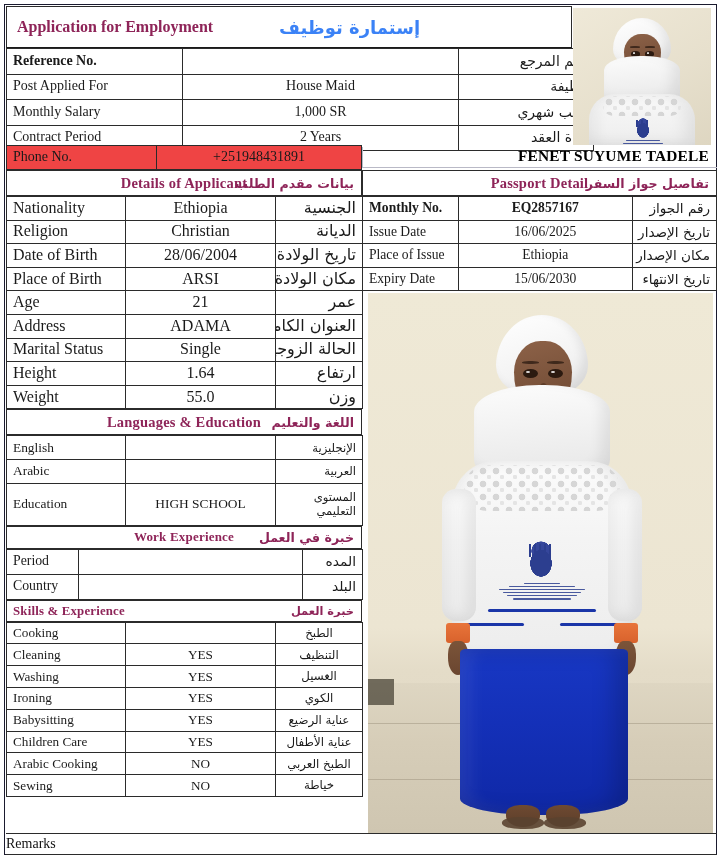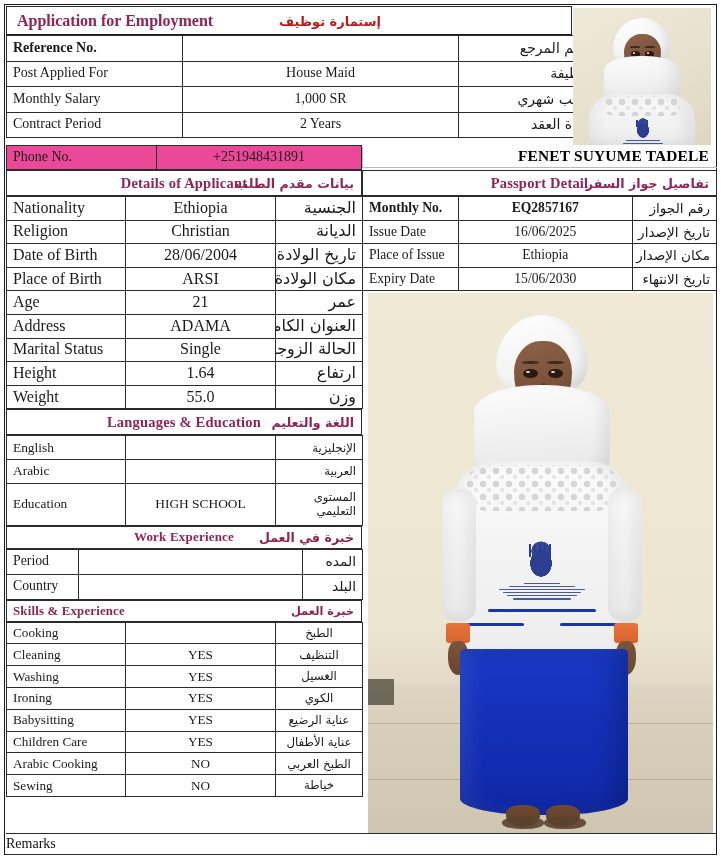--- a/index.html
+++ b/index.html
@@ -81,52 +81,52 @@
   }
 
   
   #top-left {
     position: absolute;
     left: 6px; top: 6px;
     width: 566px;
   }
   #title-bar {
     position: relative;
-    height: 29px;
+    height: 42px;
     border: 1px solid #2b2b2b;
     border-bottom: 1.4px solid #1a1a1a;
   }
   #title-bar .en {
     position: absolute; left: 10px; top: 50%;
     transform: translateY(-50%);
     font-weight: bold;
     font-size: 16px;
     color: #8e2458;
   }
   #title-bar .ar {
     position: absolute; left: 272px; top: 50%;
     transform: translateY(-50%);
     font-weight: bold;
-    font-size: 13px;
-    color: #b91c1c;
+    font-size: 18px;
+    color: #3b82f6;
     direction: rtl;
     font-family: "DejaVu Sans", sans-serif;
   }
   #hdr-table td { height: 25.5px; font-size: 14px; }
   #hdr-table .c1 { width: 176px; }
   #hdr-table .c2 { width: 276px; }
   #hdr-table .c3 { width: 135px; }
 
   
   #phone-row {
     position: absolute;
     left: 6px; top: 145px;
     width: 356px;
   }
-  #phone-row td { height: 24px; font-size: 14px; background: #ec4899; }
+  #phone-row td { height: 24px; font-size: 14px; background: #ef4444; }
   #phone-row .c1 { width: 150px; }
 
   
   #applicant-name {
     position: absolute;
     left: 362px; top: 147px;
     width: 355px; height: 21px;
     text-align: right;
     padding-right: 8px;
     font-weight: bold;

